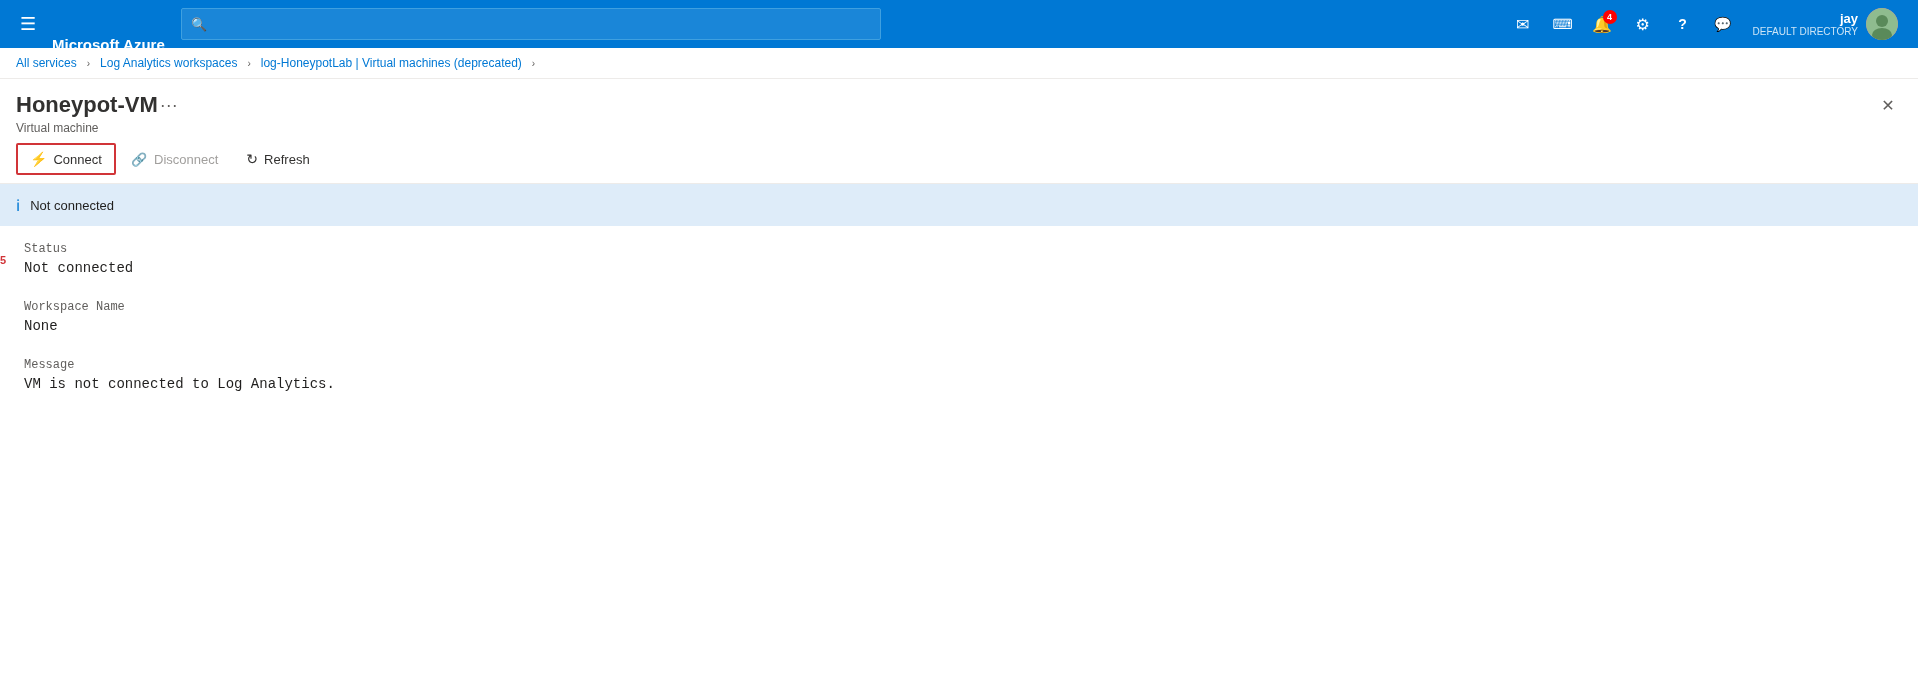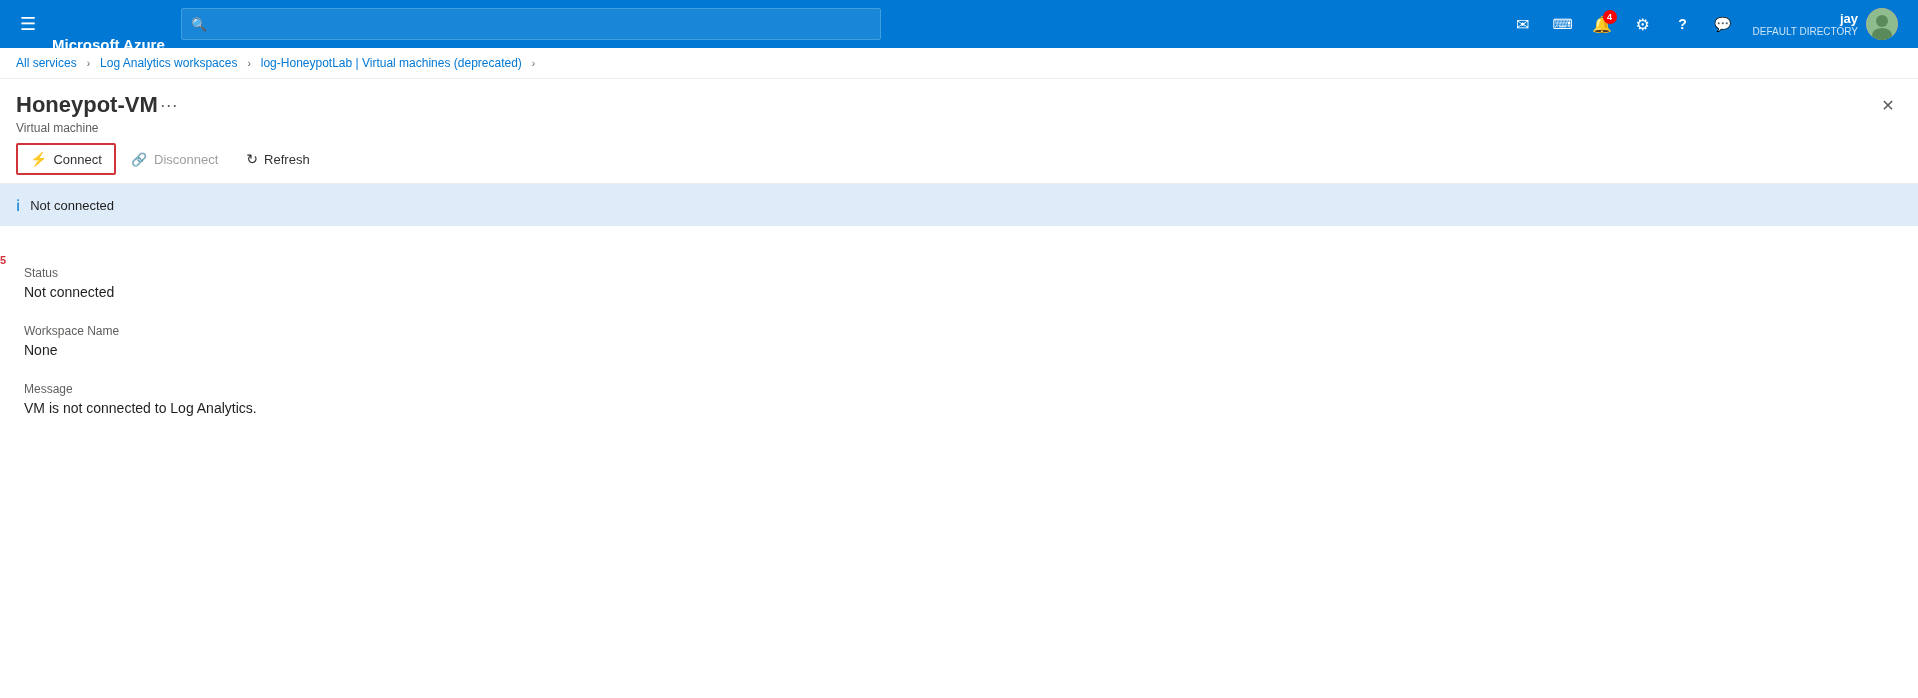--- a/index.html
+++ b/index.html
@@ -203,21 +203,22 @@
       margin: 0 0 0 0;
     }
     .info-icon {
       color: #0078d4;
       font-size: 16px;
       flex-shrink: 0;
     }
 
     
     .content {
-      padding: 40px 24px;
+      padding: 16px 24px;
+      font-family: Liberation Mono, monospace;
     }
     .field-group {
       margin-bottom: 24px;
     }
     .field-label {
       font-size: 12px;
       color: #605e5c;
       margin-bottom: 4px;
     }
     .field-value {

